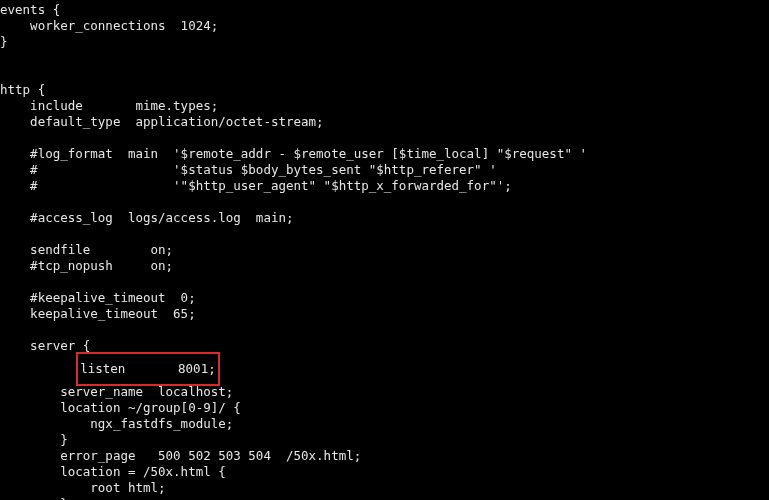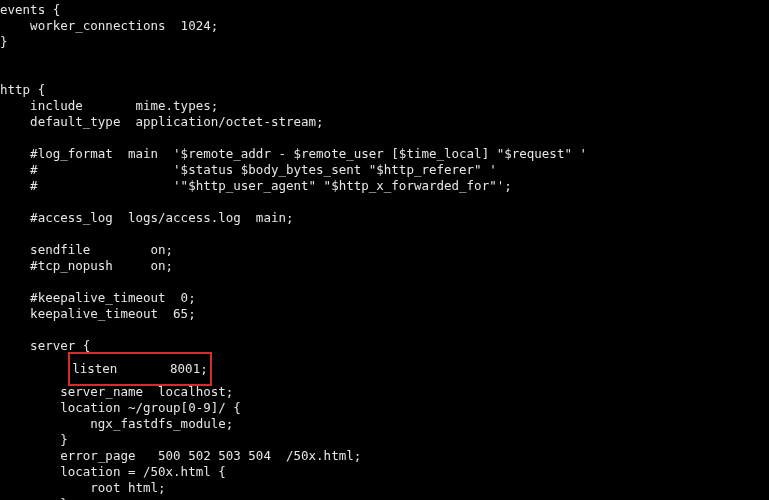--- a/index.html
+++ b/index.html
@@ -18,19 +18,19 @@
     line-height: 16px;
     color: #e6e6e6;
     white-space: pre;
   }
   .line { display: block; }
   .boxed {
     border: 2px solid #d82c2c;
     display: inline-block;
     line-height: 14px;
     padding: 8px 2px;
-    margin: -2px 8px;
+    margin: -2px 16px;
   }
 </style>
 </head>
 <body>
 
 <pre class="code" id="code-block"><span class="line">events {</span><span class="line">    worker_connections  1024;</span><span class="line">}</span><span class="line">&nbsp;</span><span class="line">&nbsp;</span><span class="line">http {</span><span class="line">    include       mime.types;</span><span class="line">    default_type  application/octet-stream;</span><span class="line">&nbsp;</span><span class="line">    #log_format  main  '$remote_addr - $remote_user [$time_local] "$request" '</span><span class="line">    #                  '$status $body_bytes_sent "$http_referer" '</span><span class="line">    #                  '"$http_user_agent" "$http_x_forwarded_for"';</span><span class="line">&nbsp;</span><span class="line">    #access_log  logs/access.log  main;</span><span class="line">&nbsp;</span><span class="line">    sendfile        on;</span><span class="line">    #tcp_nopush     on;</span><span class="line">&nbsp;</span><span class="line">    #keepalive_timeout  0;</span><span class="line">    keepalive_timeout  65;</span><span class="line">&nbsp;</span><span class="line">    server {</span><span class="line">        <span class="boxed">listen       8001;</span></span><span class="line">        server_name  localhost;</span><span class="line">        location ~/group[0-9]/ {</span><span class="line">            ngx_fastdfs_module;</span><span class="line">        }</span><span class="line">        error_page   500 502 503 504  /50x.html;</span><span class="line">        location = /50x.html {</span><span class="line">            root html;</span><span class="line">        }</span><span class="line">    }</span></pre>
 
 </body></html>

